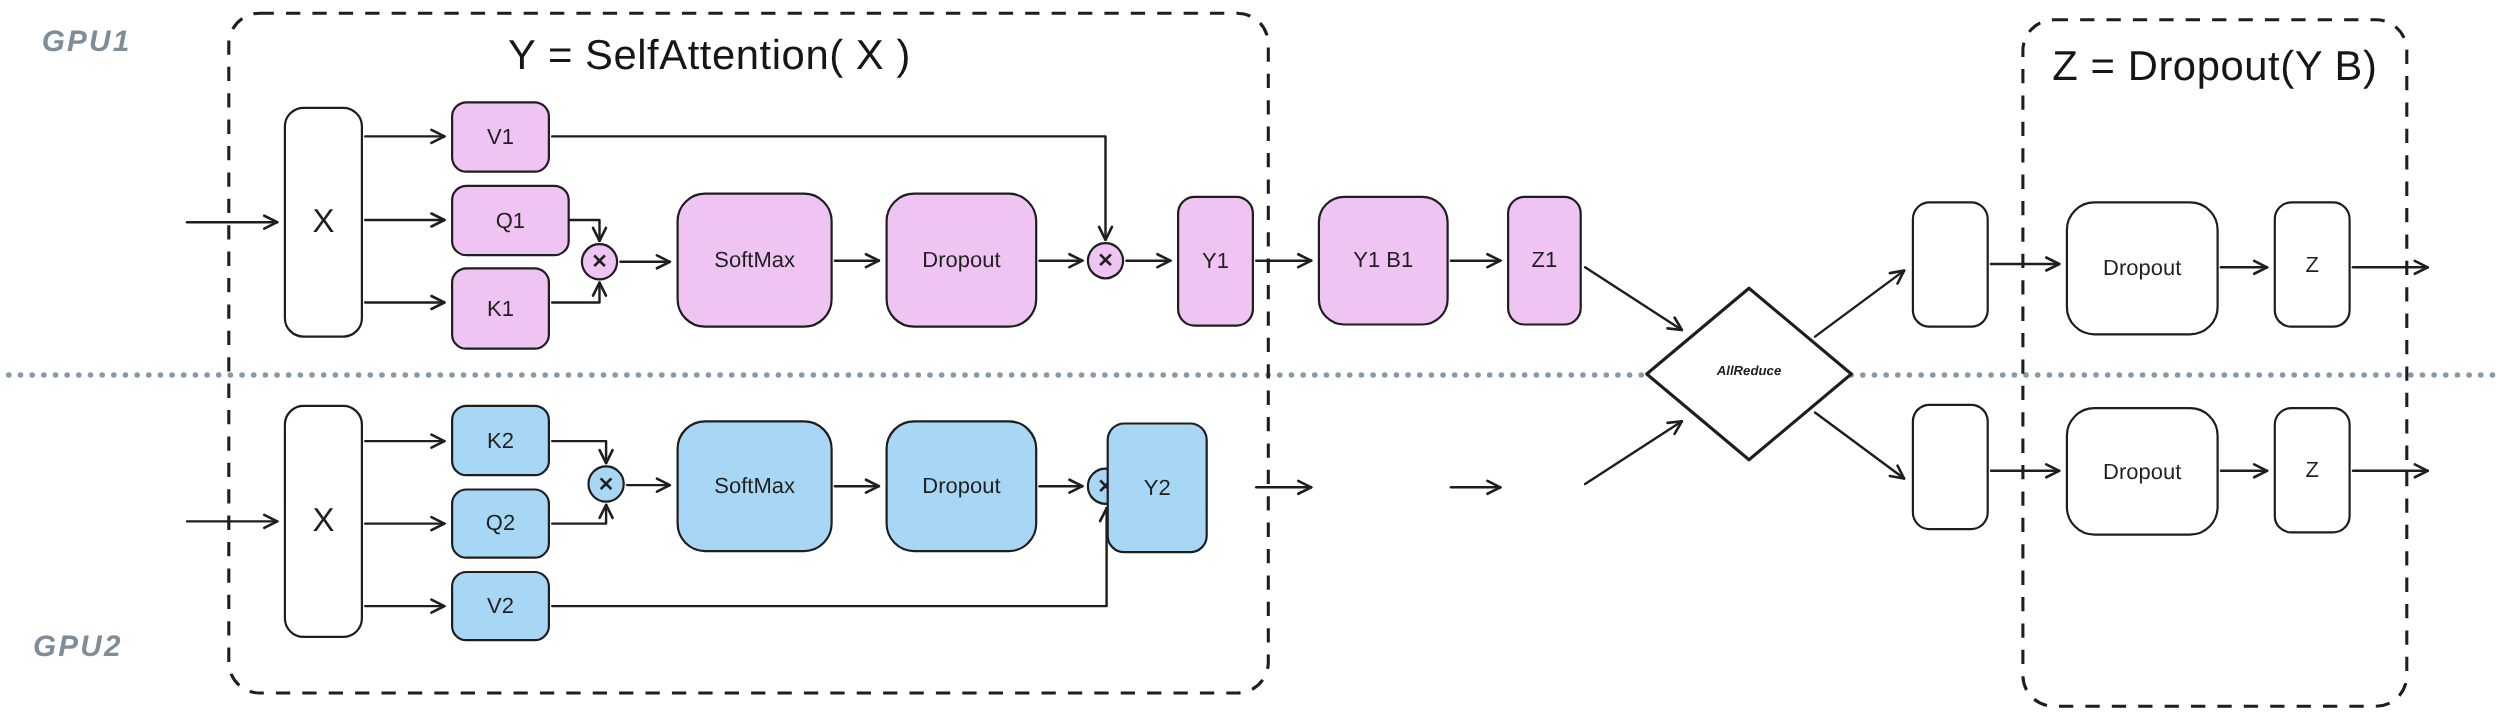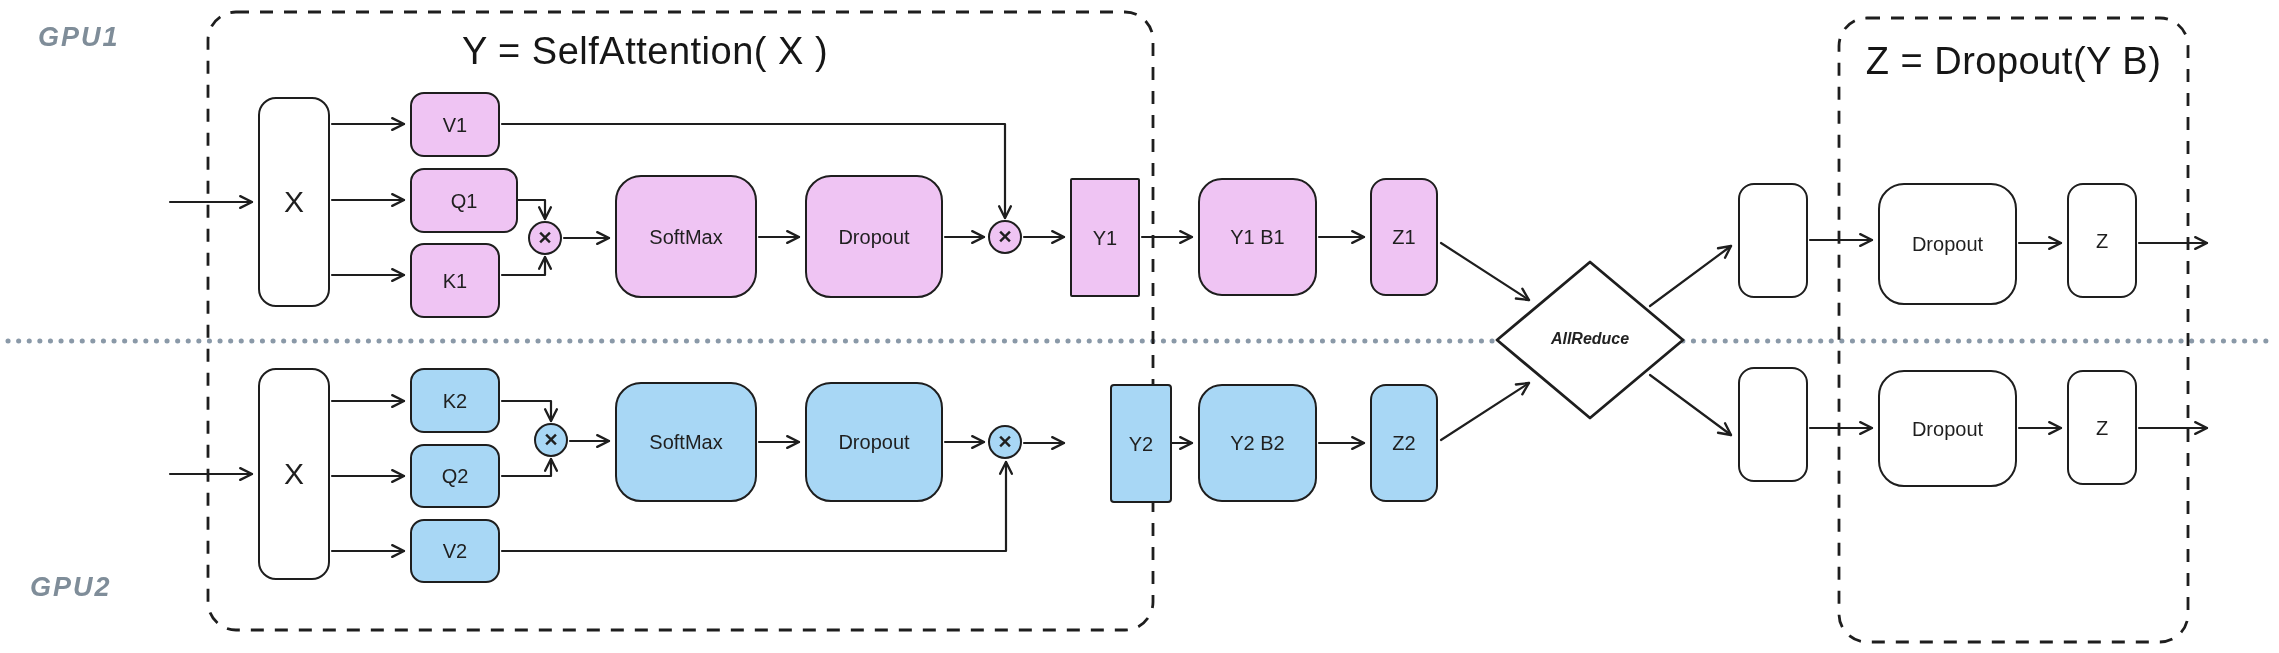--- a/index.html
+++ b/index.html
@@ -47,21 +47,21 @@
     position:absolute;text-align:center;
     font-size:38px;color:#161616;letter-spacing:0.5px;
   }
   .gpu-label{
     position:absolute;
     font-size:27px;font-weight:bold;font-style:italic;
     letter-spacing:2px;color:var(--gpu-label);
   }
   .allreduce-label{
     position:absolute;left:1500px;top:330px;width:180px;
-    text-align:center;font-size:16px;font-style:italic;font-weight:600;
+    text-align:center;font-size:12px;font-style:italic;font-weight:600;
     color:#222222;
   }
 </style>
 </head>
 <body>
 
 <div class="canvas">
 
   <svg class="layer" width="2279" height="653" viewBox="0 0 2279 653">
     <defs>
@@ -123,35 +123,33 @@
   <div class="allreduce-label">AllReduce</div>
 
   <div class="node xbox" style="left:258px;top:97px;width:72px;height:210px;border-radius:18px">X</div>
   <div class="node pink" style="left:410px;top:92px;width:90px;height:65px;border-radius:14px">V1</div>
   <div class="node pink" style="left:410px;top:168px;width:108px;height:65px;border-radius:14px">Q1</div>
   <div class="node pink" style="left:410px;top:243px;width:90px;height:75px;border-radius:14px">K1</div>
   <div class="op pink" style="left:528px;top:221px">✕</div>
   <div class="node pink" style="left:615px;top:175px;width:142px;height:123px;border-radius:26px">SoftMax</div>
   <div class="node pink" style="left:805px;top:175px;width:138px;height:123px;border-radius:26px">Dropout</div>
   <div class="op pink" style="left:988px;top:220px">✕</div>
-  <div class="node pink" style="left:1070px;top:178px;width:70px;height:119px;border-radius:2px">Y1</div>
+  <div class="node pink" style="left:1070px;top:178px;width:70px;height:119px;border-radius:16px">Y1</div>
   <div class="node pink" style="left:1198px;top:178px;width:119px;height:118px;border-radius:24px">Y1 B1</div>
   <div class="node pink" style="left:1370px;top:178px;width:68px;height:118px;border-radius:16px">Z1</div>
 
   <div class="node xbox" style="left:258px;top:368px;width:72px;height:212px;border-radius:18px">X</div>
   <div class="node blue" style="left:410px;top:368px;width:90px;height:65px;border-radius:14px">K2</div>
   <div class="node blue" style="left:410px;top:444px;width:90px;height:64px;border-radius:14px">Q2</div>
   <div class="node blue" style="left:410px;top:519px;width:90px;height:64px;border-radius:14px">V2</div>
   <div class="op blue" style="left:534px;top:423px">✕</div>
   <div class="node blue" style="left:615px;top:382px;width:142px;height:120px;border-radius:26px">SoftMax</div>
   <div class="node blue" style="left:805px;top:382px;width:138px;height:120px;border-radius:26px">Dropout</div>
   <div class="op blue" style="left:988px;top:425px">✕</div>
-  <div class="node blue" style="left:1110px;top:384px;width:62px;height:119px;border-radius:4px">Y2</div>
-  <div class="node blue" style="left:1198px;top:384px;width:119px;height:118px;border-radius:24px">Y2 B2</div>
-  <div class="node blue" style="left:1370px;top:384px;width:68px;height:118px;border-radius:16px">Z2</div>
+  <div class="node blue" style="left:1006px;top:384px;width:92px;height:119px;border-radius:16px">Y2</div>
 
   <div class="node" style="left:1738px;top:183px;width:70px;height:115px;border-radius:16px"></div>
   <div class="node" style="left:1738px;top:367px;width:70px;height:115px;border-radius:16px"></div>
   <div class="node" style="left:1878px;top:183px;width:139px;height:122px;border-radius:26px">Dropout</div>
   <div class="node" style="left:2067px;top:183px;width:70px;height:115px;border-radius:16px">Z</div>
   <div class="node" style="left:1878px;top:370px;width:139px;height:117px;border-radius:26px">Dropout</div>
   <div class="node" style="left:2067px;top:370px;width:70px;height:115px;border-radius:16px">Z</div>
 
 </div>
 

